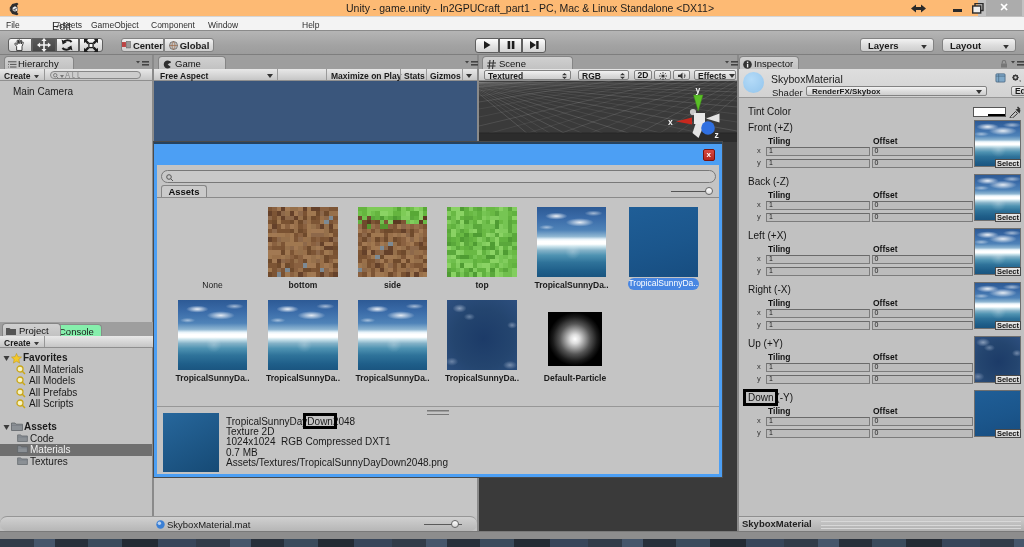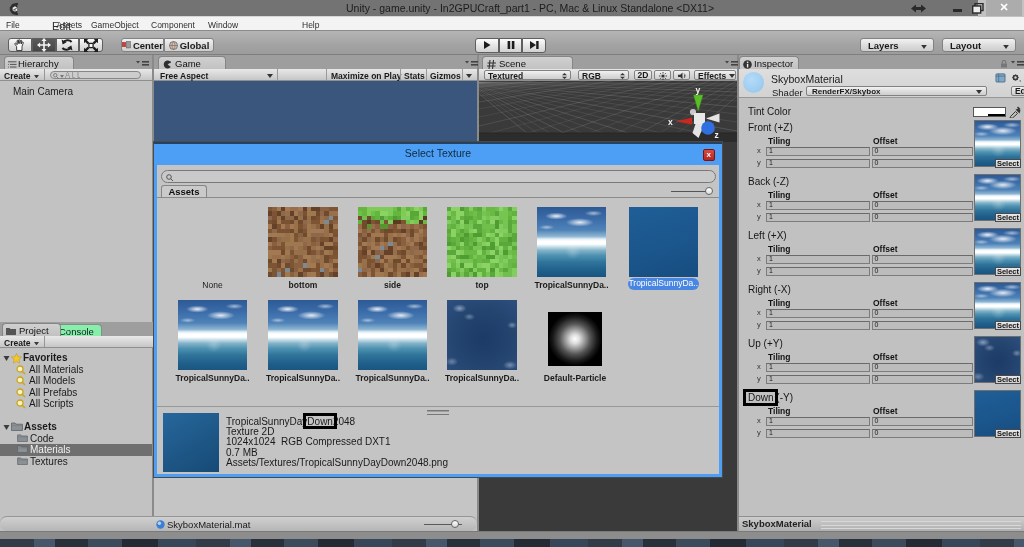--- a/index.html
+++ b/index.html
@@ -7,21 +7,21 @@
 #root{position:relative;width:1024px;height:547px;background:#c2c2c2;font-family:"Liberation Sans",sans-serif;}
 .abs{position:absolute;}
 .tb-grad{background:linear-gradient(180deg,#e8e8e8,#cdcdcd 80%,#c6c6c6);border-bottom:1px solid #8f8f8f;}
 .tab{background:linear-gradient(180deg,#d0d0d0,#c2c2c2);border:1px solid #858585;border-bottom:none;border-radius:4px 4px 0 0;color:#111;font-size:9.5px;}
 .minibtn{background:linear-gradient(180deg,#f2f2f2,#dadada 60%,#cecece);border:1px solid #828282;border-radius:3px;color:#1a1a1a;}
 .fld{background:#bcbcbc;border:1px solid #7c7c7c;border-top-color:#6a6a6a;color:#1a1a1a;font-size:7px;line-height:6.5px;padding-left:2px;}
 .sect{color:#161616;font-size:10px;}
 .lab10{color:#111;font-size:8.5px;font-weight:bold;}
 </style></head><body>
 <div id="root">
-<div class="abs" style="left:0;top:0;width:978px;height:17px;background:#737373;border-bottom:1px solid #d6d6d6;">
+<div class="abs" style="left:0;top:0;width:978px;height:17px;background:#fdba74;border-bottom:1px solid #d6d6d6;">
 <svg class="abs" style="left:8px;top:2px" width="14" height="14" viewBox="0 0 20 20">
  <path d="M13 1 L6 3 L2 9 L4 10 L2 11 L6 17 L13 19 L15 17 L13 15 L14 10 L13 5 L15 3 Z" fill="#2e2e2e"></path>
  <path d="M10 6.2 L13.4 8.2 L13.4 12 L10 14 L6.6 12 L6.6 8.2 Z" fill="#ededed"></path>
  <path d="M10 10 L13.4 8.2 M10 10 L6.6 12 M10 10 L10 14" stroke="#2e2e2e" stroke-width="1"></path>
 </svg>
 <div class="abs" style="left:18px;top:2px;width:1024px;text-align:center;font-size:10.5px;color:#1c1c1c;">Unity - game.unity - In2GPUCraft_part1 - PC, Mac &amp; Linux Standalone &lt;DX11&gt;</div>
 <svg class="abs" style="left:911px;top:3px" width="15" height="11" viewBox="0 0 15 11">
  <path d="M0 5.5 L5 1.5 L5 4 L10 4 L10 1.5 L15 5.5 L10 9.5 L10 7 L5 7 L5 9.5 Z" fill="#2a2a2a"></path>
 </svg>
 <div class="abs" style="left:953px;top:9px;width:9px;height:3px;background:#2a2a2a;"></div>
@@ -513,21 +513,20 @@
       </div>
 <div class="abs" style="left:0;top:461px;width:285px;height:15px;background:linear-gradient(180deg,#cdcdcd,#b0b0b0);border-top:1px solid #8f8f8f;">
  <span style="position:absolute;left:3px;top:1px;font-size:9.5px;font-weight:bold;color:#222;">SkyboxMaterial</span>
  <div class="abs" style="left:82px;top:4px;width:200px;height:1px;background:#8a8a8a;border-top:1px solid #d8d8d8;"></div>
  <div class="abs" style="left:82px;top:7.5px;width:200px;height:1px;background:#8a8a8a;border-top:1px solid #d8d8d8;"></div>
  <div class="abs" style="left:82px;top:11px;width:200px;height:1px;background:#8a8a8a;border-top:1px solid #d8d8d8;"></div>
 </div>
 </div>
 <div class="abs" style="left:154px;top:142px;width:568px;height:335px;background:#4c9ff4;box-shadow:0 0 0 1px #4a4a4a;">
       <div class="abs" style="left:0;top:0;width:568px;height:1.5px;background:#26425e;"></div>
-<div class="abs" style="left:0;top:0;width:568px;height:23px;text-align:center;font-size:10.5px;color:#14283c;line-height:23px;">Select Texture</div>
 <div class="abs" style="left:549px;top:7px;width:11.5px;height:11.5px;background:linear-gradient(180deg,#d84a42,#b4261e);border:1px solid #7c120c;border-radius:2px;color:#fff;font-size:8px;font-weight:bold;text-align:center;line-height:10px;">x</div>
 <div class="abs" style="left:3px;top:23px;width:562px;height:309px;background:#c4c4c4;">
         <div class="abs" style="left:4px;top:5px;width:555px;height:13px;background:#c9c9c9;border:1px solid #787878;border-radius:7px;">
 <svg class="abs" style="left:4px;top:2.5px" width="8" height="8" viewBox="0 0 8 8">
             <circle cx="3" cy="3" r="2.3" fill="none" stroke="#555" stroke-width="1"></circle>
             <path d="M4.8 4.8 L7 7" stroke="#555" stroke-width="1"></path>
           </svg>
         </div>
         <div class="abs" style="left:4px;top:20px;width:46px;height:12px;background:#cacaca;border:1px solid #868686;border-bottom:none;border-radius:3px 3px 0 0;font-size:9.5px;font-weight:bold;color:#111;text-align:center;line-height:11px;">Assets</div>
         <div class="abs" style="left:0;top:32px;width:562px;height:1px;background:#8a8a8a;"></div>

